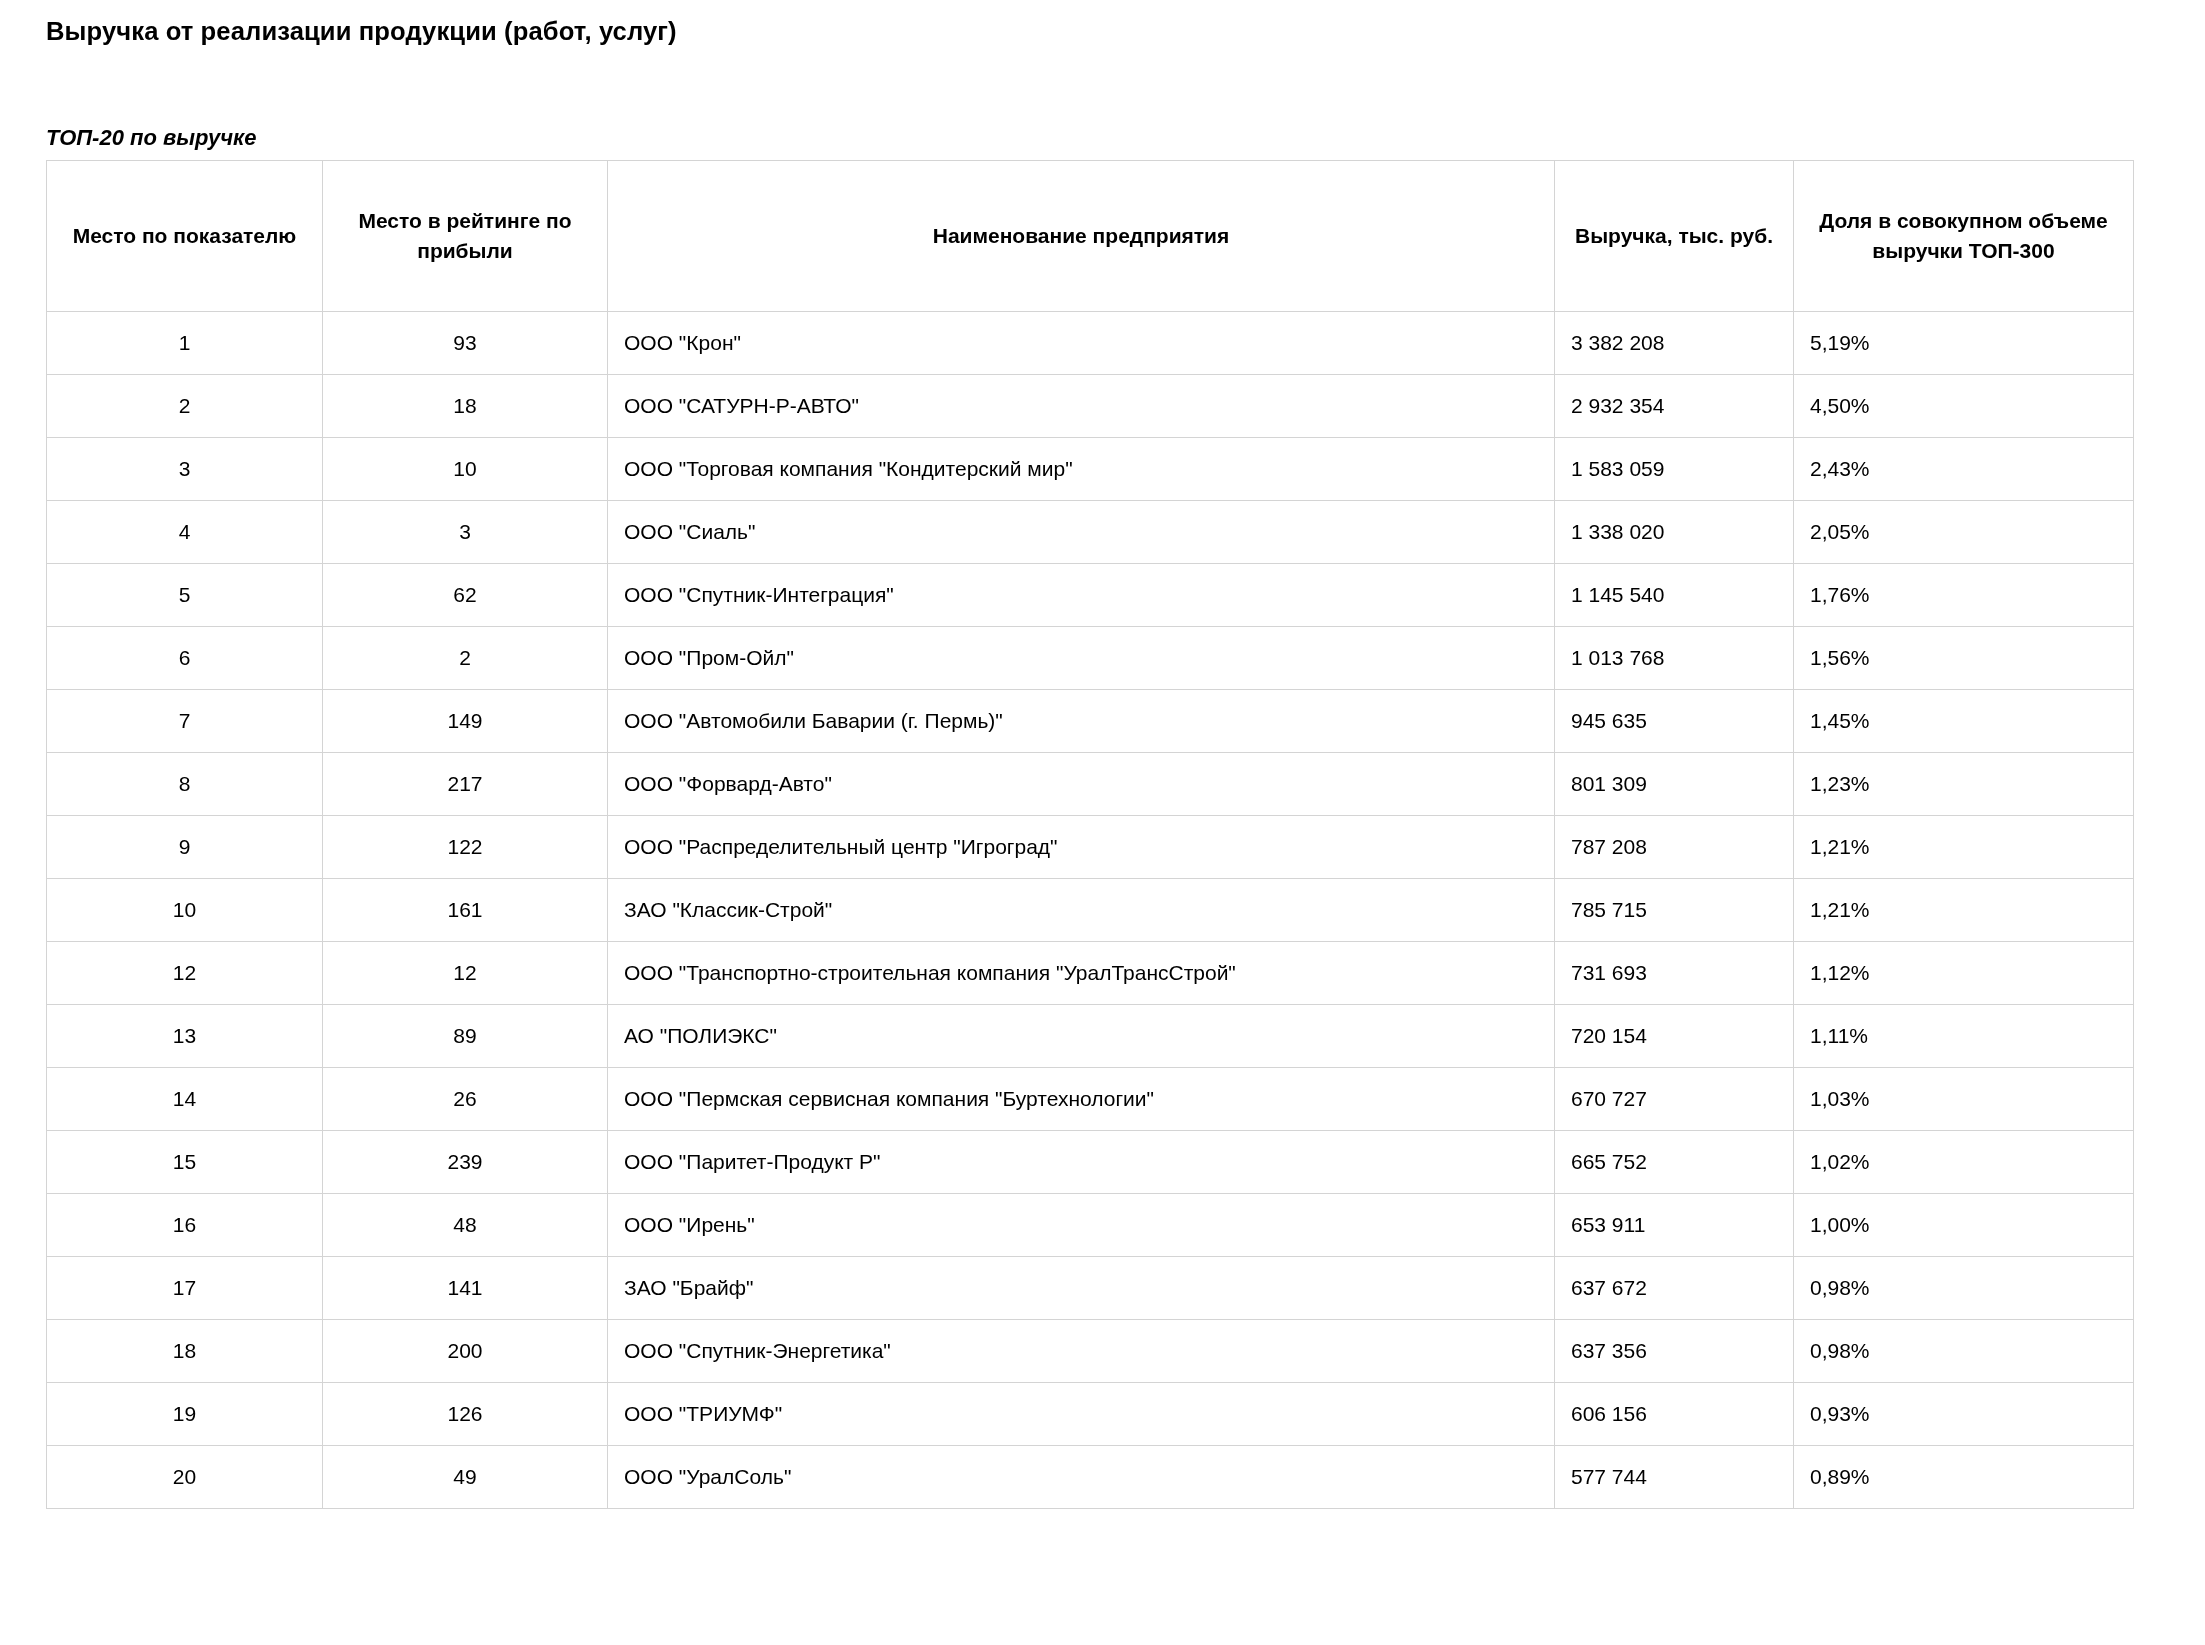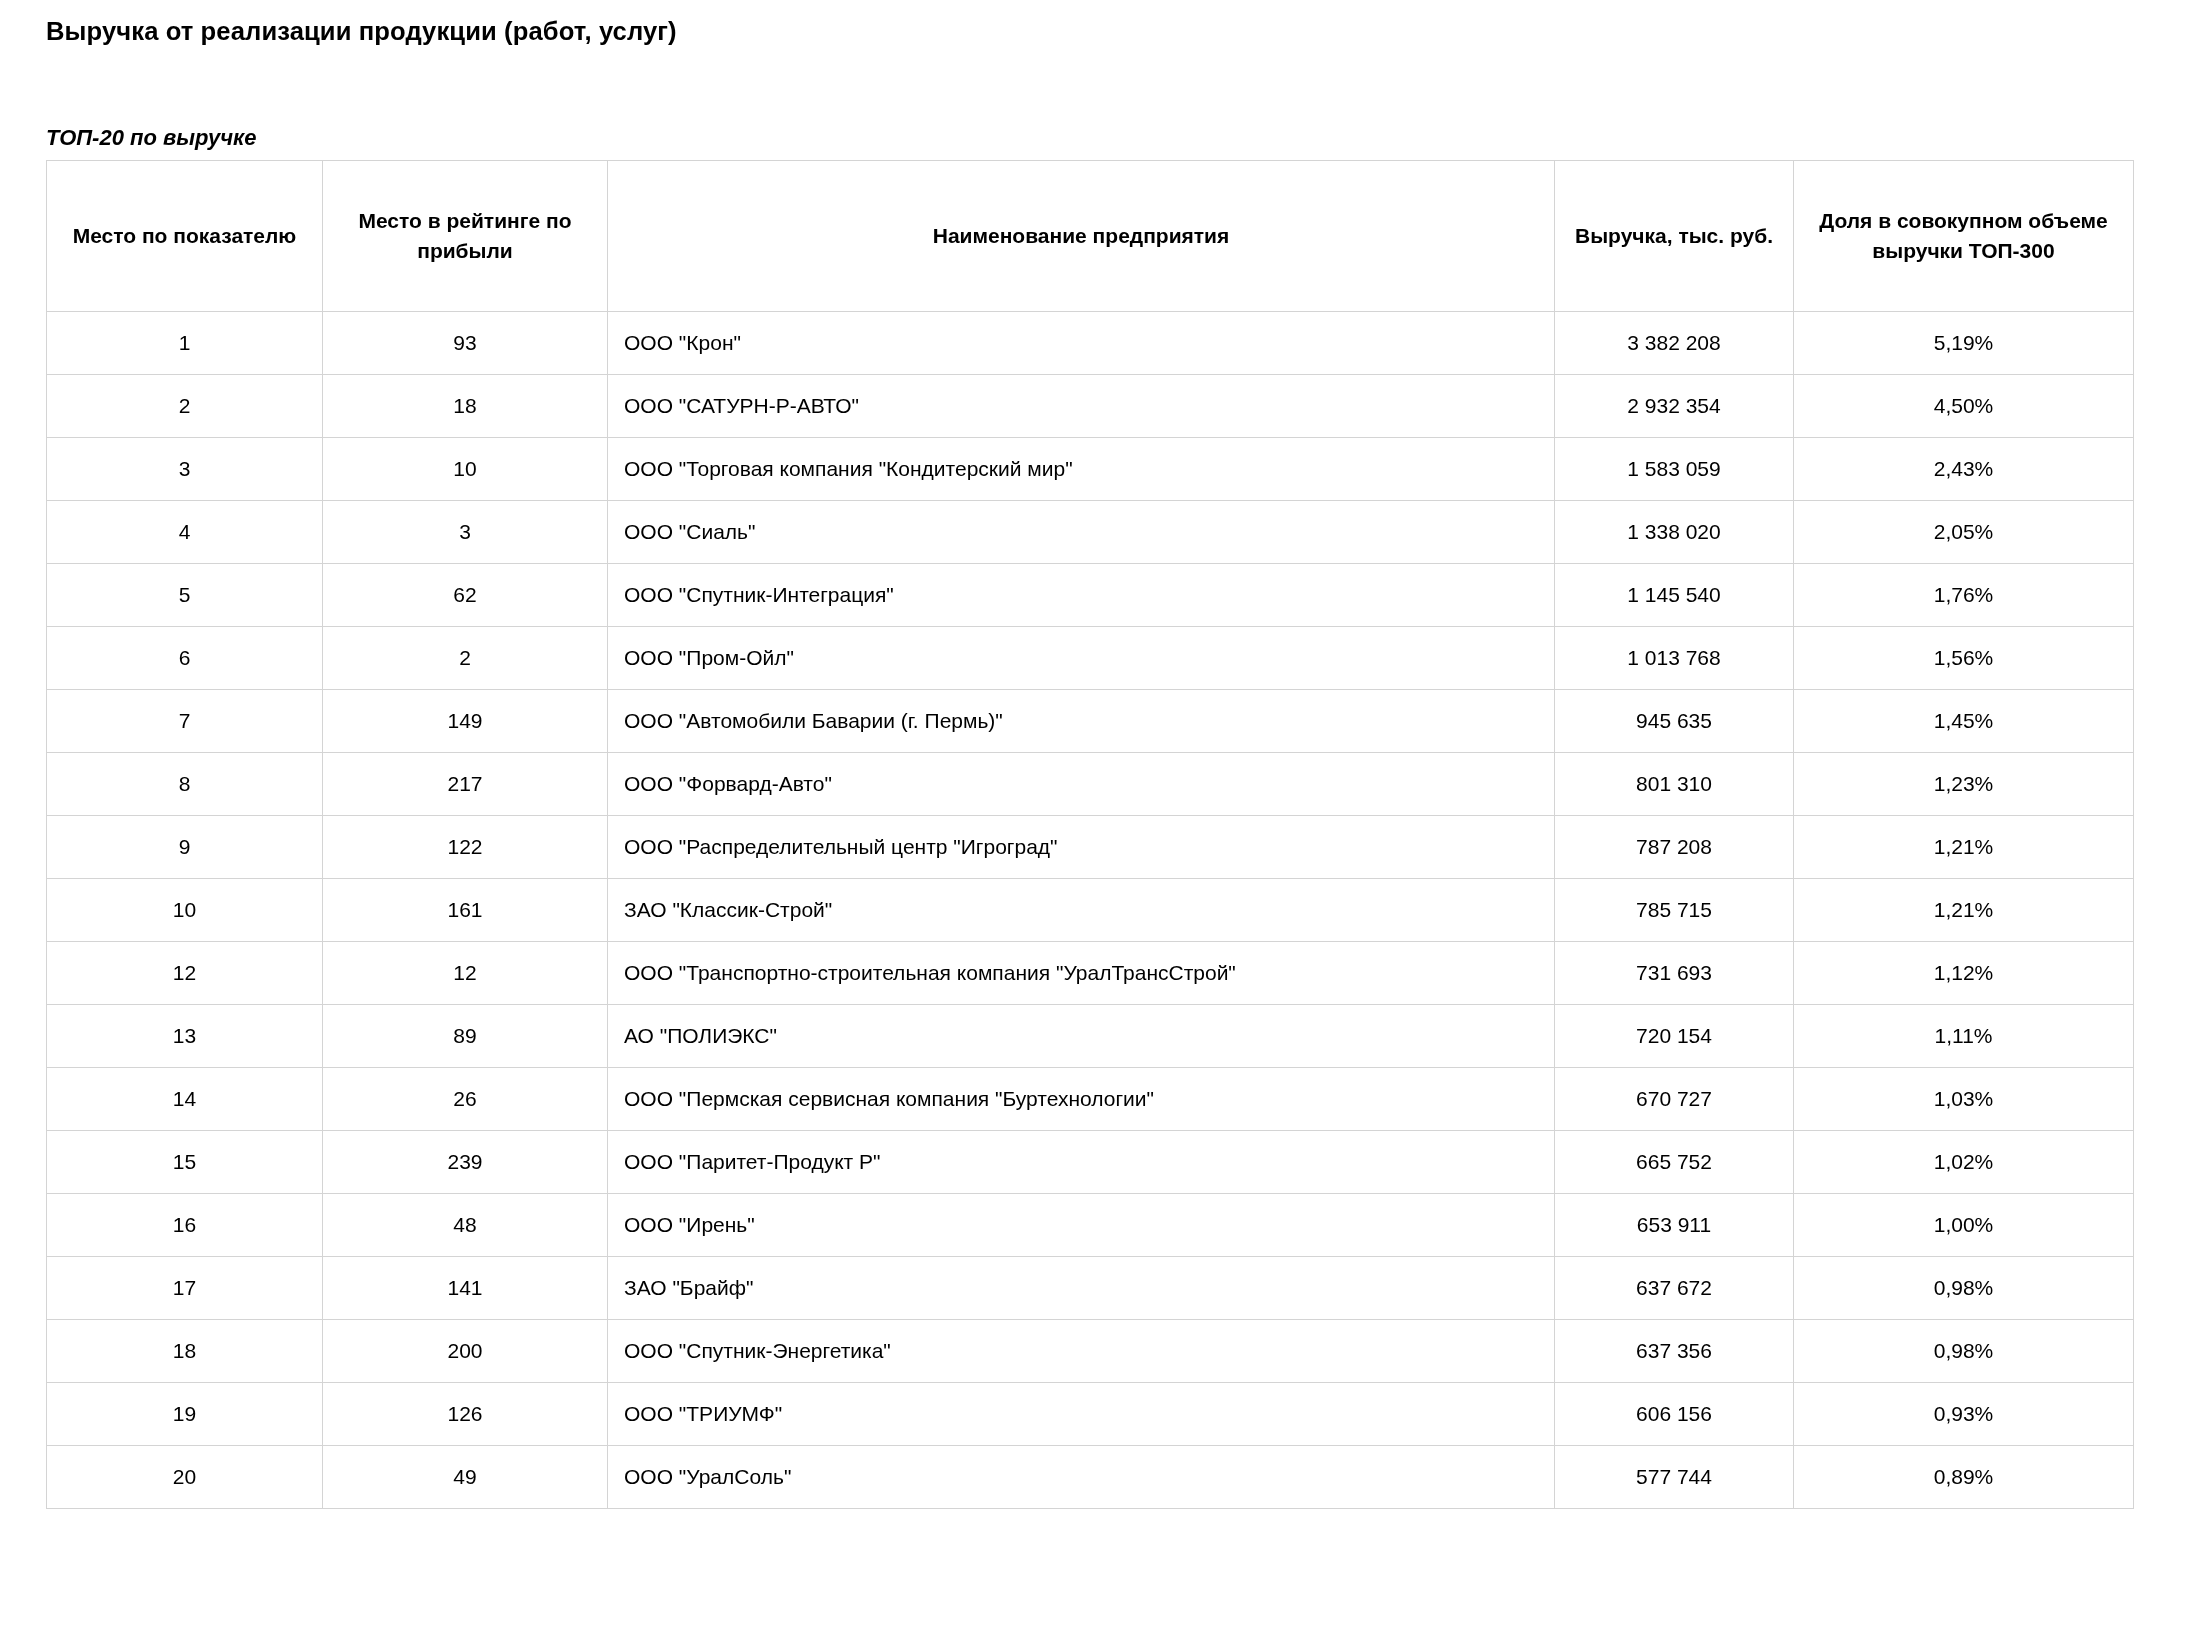--- a/index.html
+++ b/index.html
@@ -87,21 +87,21 @@
   td.cell-profit {
     text-align: center;
   }
   td.cell-name {
     text-align: left;
     padding-left: 20.4px;
     white-space: nowrap;
   }
   td.cell-revenue,
   td.cell-share {
-    text-align: center;
+    text-align: left;
     padding-right: 19px;
   }
   th.head-name { padding-left: 20.4px; padding-right: 20.4px; }
 </style>
 </head>
 <body>
 
 <div class="page">
 
   <div class="page-title">Выручка от реализации продукции (работ, услуг)</div>
@@ -173,21 +173,21 @@
             <td class="cell-place">7</td>
             <td class="cell-profit">149</td>
             <td class="cell-name">ООО "Автомобили Баварии (г. Пермь)"</td>
             <td class="cell-revenue">945 635</td>
             <td class="cell-share">1,45%</td>
           </tr>
           <tr>
             <td class="cell-place">8</td>
             <td class="cell-profit">217</td>
             <td class="cell-name">ООО "Форвард-Авто"</td>
-            <td class="cell-revenue">801 310</td>
+            <td class="cell-revenue">801 309</td>
             <td class="cell-share">1,23%</td>
           </tr>
           <tr>
             <td class="cell-place">9</td>
             <td class="cell-profit">122</td>
             <td class="cell-name">ООО "Распределительный центр "Игроград"</td>
             <td class="cell-revenue">787 208</td>
             <td class="cell-share">1,21%</td>
           </tr>
           <tr>

